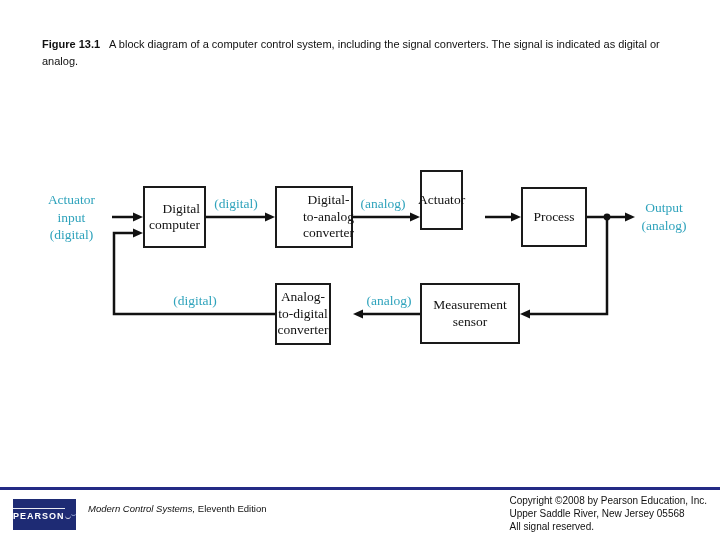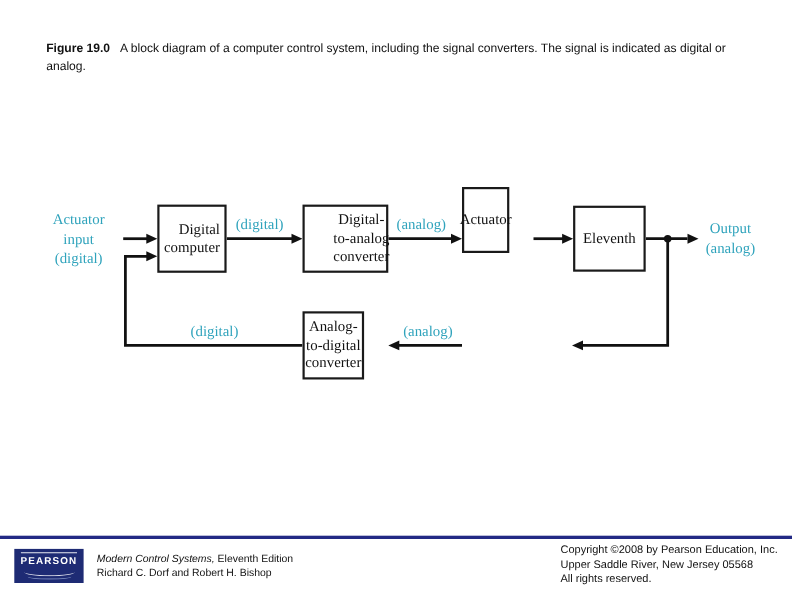--- a/index.html
+++ b/index.html
@@ -23,21 +23,21 @@
     color:#111;text-align:center;white-space:pre-line;
   }
   .siglabel{
     position:absolute;font-family:"Liberation Serif",serif;font-size:13.5px;
     line-height:1.3;color:var(--signal-color,#2FA3BC);text-align:center;white-space:pre-line;
   }
   
   .rule{position:absolute;left:0;top:487px;width:720px;height:3px;background:#232A85;}
   .logo{
     position:absolute;left:13px;top:499px;width:63px;height:31px;background:#1E2B74;
-    display:flex;flex-direction:column;align-items:center;justify-content:center;
+    display:flex;align-items:center;justify-content:center;
   }
   .logo .logo-text{
     color:#fff;font-size:9px;font-weight:bold;letter-spacing:1px;
     border-top:1px solid rgba(255,255,255,.9);padding-top:2px;
   }
   .logo .swoosh{
     width:46px;height:7px;margin-top:1px;
     border-bottom:1.5px solid rgba(255,255,255,.85);border-radius:50%;
   }
   .logo .swoosh2{
@@ -51,21 +51,21 @@
   .copyright{
     position:absolute;right:13px;top:494px;text-align:left;
     font-size:10px;line-height:13px;color:#111;
   }
 </style>
 </head>
 <body>
 
 <div class="slide">
 
-  <p class="caption"><span class="fig-label">Figure 19.0</span><span>A block diagram of a computer control system, including the signal converters. The signal is indicated as digital or analog.</span></p>
+  <p class="caption"><span class="fig-label">Figure 13.1</span><span>A block diagram of a computer control system, including the signal converters. The signal is indicated as digital or analog.</span></p>
 
   <div class="diagram">
 
     <svg class="connectors" width="720" height="540" viewBox="0 0 720 540">
       <g stroke="#111111" stroke-width="2.5" fill="none">
 
         <line x1="112" y1="217" x2="135" y2="217"></line>
 
         <line x1="206" y1="217" x2="267" y2="217"></line>
 
@@ -95,24 +95,26 @@
         <polygon points="353,314 363,309.5 363,318.5"></polygon>
       </g>
     </svg>
 
     <div class="block" style="left:143px;top:186px;width:63px;height:62px;text-align:right;">Digital
 computer</div>
     <div class="block" style="left:275px;top:186px;width:78px;height:62px;padding-left:29px;">Digital-
 to-analog
 converter</div>
     <div class="block" style="left:420px;top:170px;width:43px;height:60px;">Actuator</div>
-    <div class="block" style="left:521px;top:187px;width:66px;height:60px;">Eleventh</div>
+    <div class="block" style="left:521px;top:187px;width:66px;height:60px;">Process</div>
     <div class="block" style="left:275px;top:283px;width:56px;height:62px;">Analog-
 to-digital
 converter</div>
+    <div class="block" style="left:420px;top:283px;width:100px;height:61px;">Measurement
+sensor</div>
 
     <div class="siglabel" style="left:24px;top:191px;width:95px;">Actuator
 input
 (digital)</div>
     <div class="siglabel" style="left:203px;top:195px;width:66px;">(digital)</div>
     <div class="siglabel" style="left:350px;top:195px;width:66px;">(analog)</div>
     <div class="siglabel" style="left:627px;top:199px;width:74px;">Output
 (analog)</div>
     <div class="siglabel" style="left:162px;top:292px;width:66px;">(digital)</div>
     <div class="siglabel" style="left:356px;top:292px;width:66px;">(analog)</div>
@@ -121,22 +123,21 @@
   <div class="rule"></div>
 
   <div class="logo">
     <div class="logo-text">PEARSON</div>
     <div class="swoosh"></div>
     <div class="swoosh2"></div>
   </div>
 
   <div class="book">
     <div><span class="title-italic">Modern Control Systems,</span><span> Eleventh Edition</span></div>
-    <div>Richard C. Dorf and Robert H. Bishop</div>
   </div>
 
   <div class="copyright">
     <div>Copyright ©2008 by Pearson Education, Inc.</div>
     <div>Upper Saddle River, New Jersey 05568</div>
-    <div>All rights reserved.</div>
+    <div>All signal reserved.</div>
   </div>
 
 </div>
 
 </body></html>

